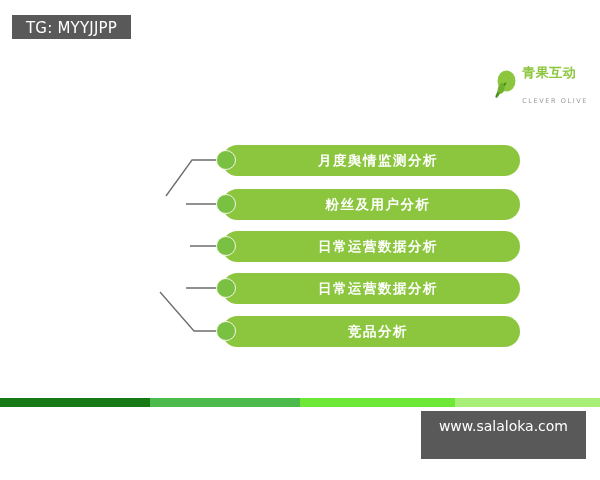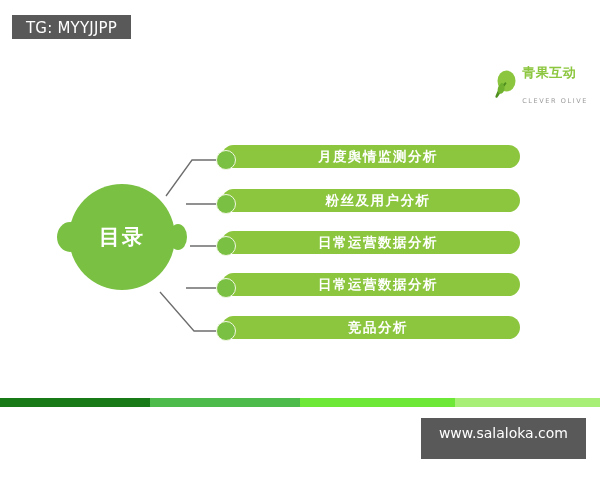--- a/index.html
+++ b/index.html
@@ -133,21 +133,21 @@
   
   .item-row {
     position: absolute;
     height: 31px;
   }
   .item-bar {
     position: absolute;
     left: 0;
     top: 0;
     width: 298px;
-    height: 23px;
+    height: 31px;
     border-radius: 16px;
     background: #8cc63e;
     display: flex;
     align-items: center;
     justify-content: center;
   }
   .item-label {
     color: #ffffff;
     font-size: 13.5px;
     font-weight: bold;
@@ -180,21 +180,21 @@
   .strip-seg { height: 100%; }
 
   
   .url-badge {
     position: absolute;
     right: 14px;
     bottom: 21px;
     background: #595959;
     color: #ffffff;
     font-size: 14px;
-    padding: 8px 18px 19px 18px;
+    padding: 8px 18px 26px 18px;
     line-height: 1;
     white-space: nowrap;
   }
 </style>
 </head>
 <body>
 
 <div id="slide">
 
   <div class="tg-badge">TG: MYYJJPP</div>
@@ -217,26 +217,20 @@
 
     <path d="M186 204 L226 204" fill="none" stroke="#6d6d6d" stroke-width="1.3"></path>
 
     <path d="M190 246 L226 246" fill="none" stroke="#6d6d6d" stroke-width="1.3"></path>
 
     <path d="M186 288 L226 288" fill="none" stroke="#6d6d6d" stroke-width="1.3"></path>
 
     <path d="M160 292 L194 331 L226 331" fill="none" stroke="#6d6d6d" stroke-width="1.3"></path>
   </svg>
 
-  <div class="hub">
-    <div class="hub-bump-l"></div>
-    <div class="hub-bump-r"></div>
-    <div class="hub-circle"></div>
-    <div class="hub-label">目录</div>
-  </div>
 
   <div class="item-row" style="left:222px; top:145px;">
     <div class="item-bar">
       <span class="item-label">月度舆情监测分析</span>
     </div>
     <div class="item-dot"></div>
   </div>
 
   <div class="item-row" style="left:222px; top:189px;">
     <div class="item-bar">

